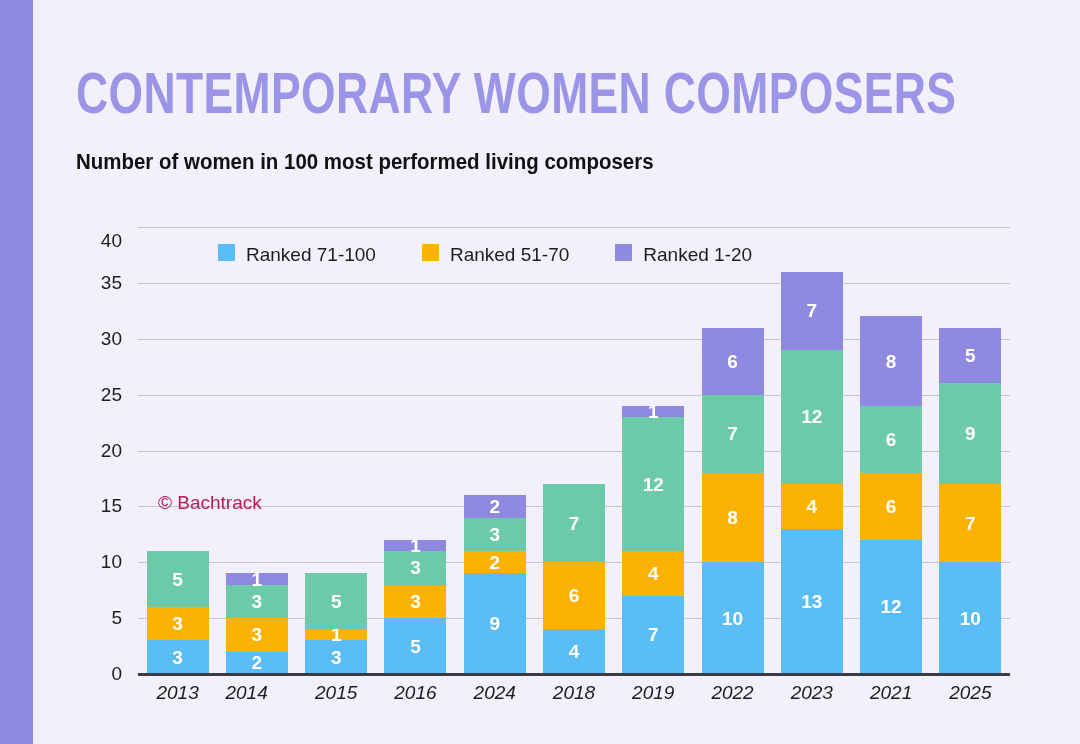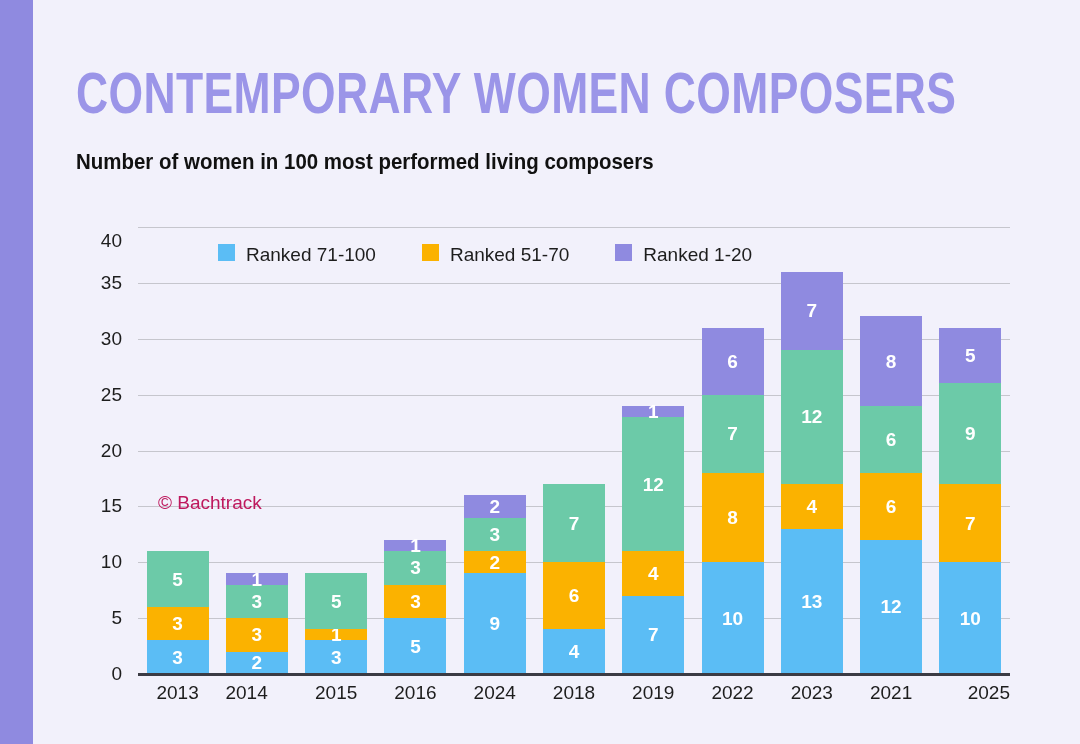--- a/index.html
+++ b/index.html
@@ -118,20 +118,21 @@
     color: #ffffff;
     line-height: 19px;
     white-space: nowrap;
   }
   .xtick {
     position: absolute;
     top: 455px;
     font-size: 19px;
     color: #1d1d1d;
     text-align: center;
+    font-style: italic;
   }
 
   
   .legend {
     position: absolute;
     left: 80px;
     top: 17px;
     display: flex;
     align-items: center;
     gap: 0;
@@ -346,21 +347,21 @@
         <div class="xtick" style="left: 0px; width: 79.2727px;">2013</div>
         <div class="xtick" style="left: 69px; width: 79.2727px;">2014</div>
         <div class="xtick" style="left: 158.545px; width: 79.2727px;">2015</div>
         <div class="xtick" style="left: 237.818px; width: 79.2727px;">2016</div>
         <div class="xtick" style="left: 317.091px; width: 79.2727px;">2024</div>
         <div class="xtick" style="left: 396.364px; width: 79.2727px;">2018</div>
         <div class="xtick" style="left: 475.636px; width: 79.2727px;">2019</div>
         <div class="xtick" style="left: 554.909px; width: 79.2727px;">2022</div>
         <div class="xtick" style="left: 634.182px; width: 79.2727px;">2023</div>
         <div class="xtick" style="left: 713.455px; width: 79.2727px;">2021</div>
-        <div class="xtick" style="left: 792.727px; width: 79.2727px; text-align: right;">2025</div>
+        <div class="xtick" style="left: 792.727px; width: 79.2727px;">2025</div>
       </div>
     <div class="axis-line"></div>
     <div class="legend" id="legend">
         <div class="legend-item">
           <span class="legend-swatch" style="background: rgb(91, 189, 245);"></span>
           <span class="legend-text">Ranked 71-100</span>
         </div>
         <div class="legend-item">
           <span class="legend-swatch" style="background: rgb(251, 178, 0);"></span>
           <span class="legend-text">Ranked 51-70</span>

